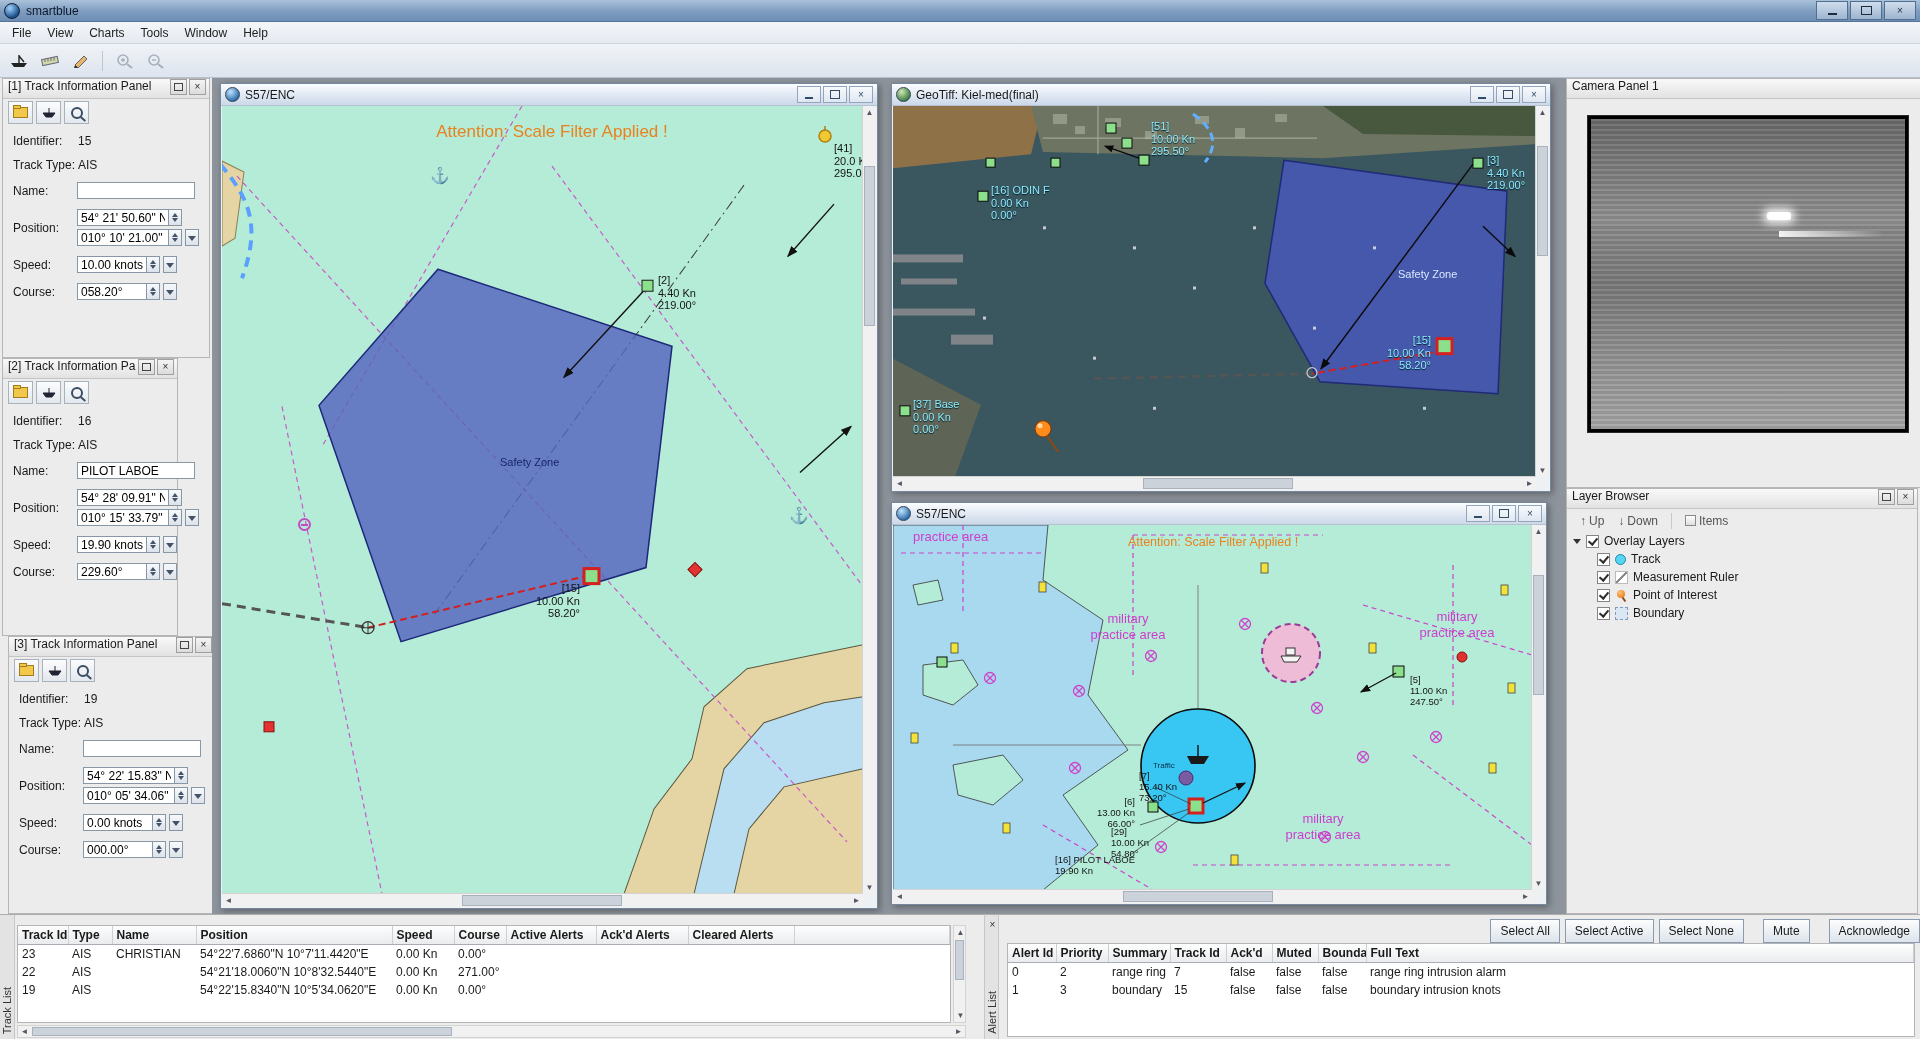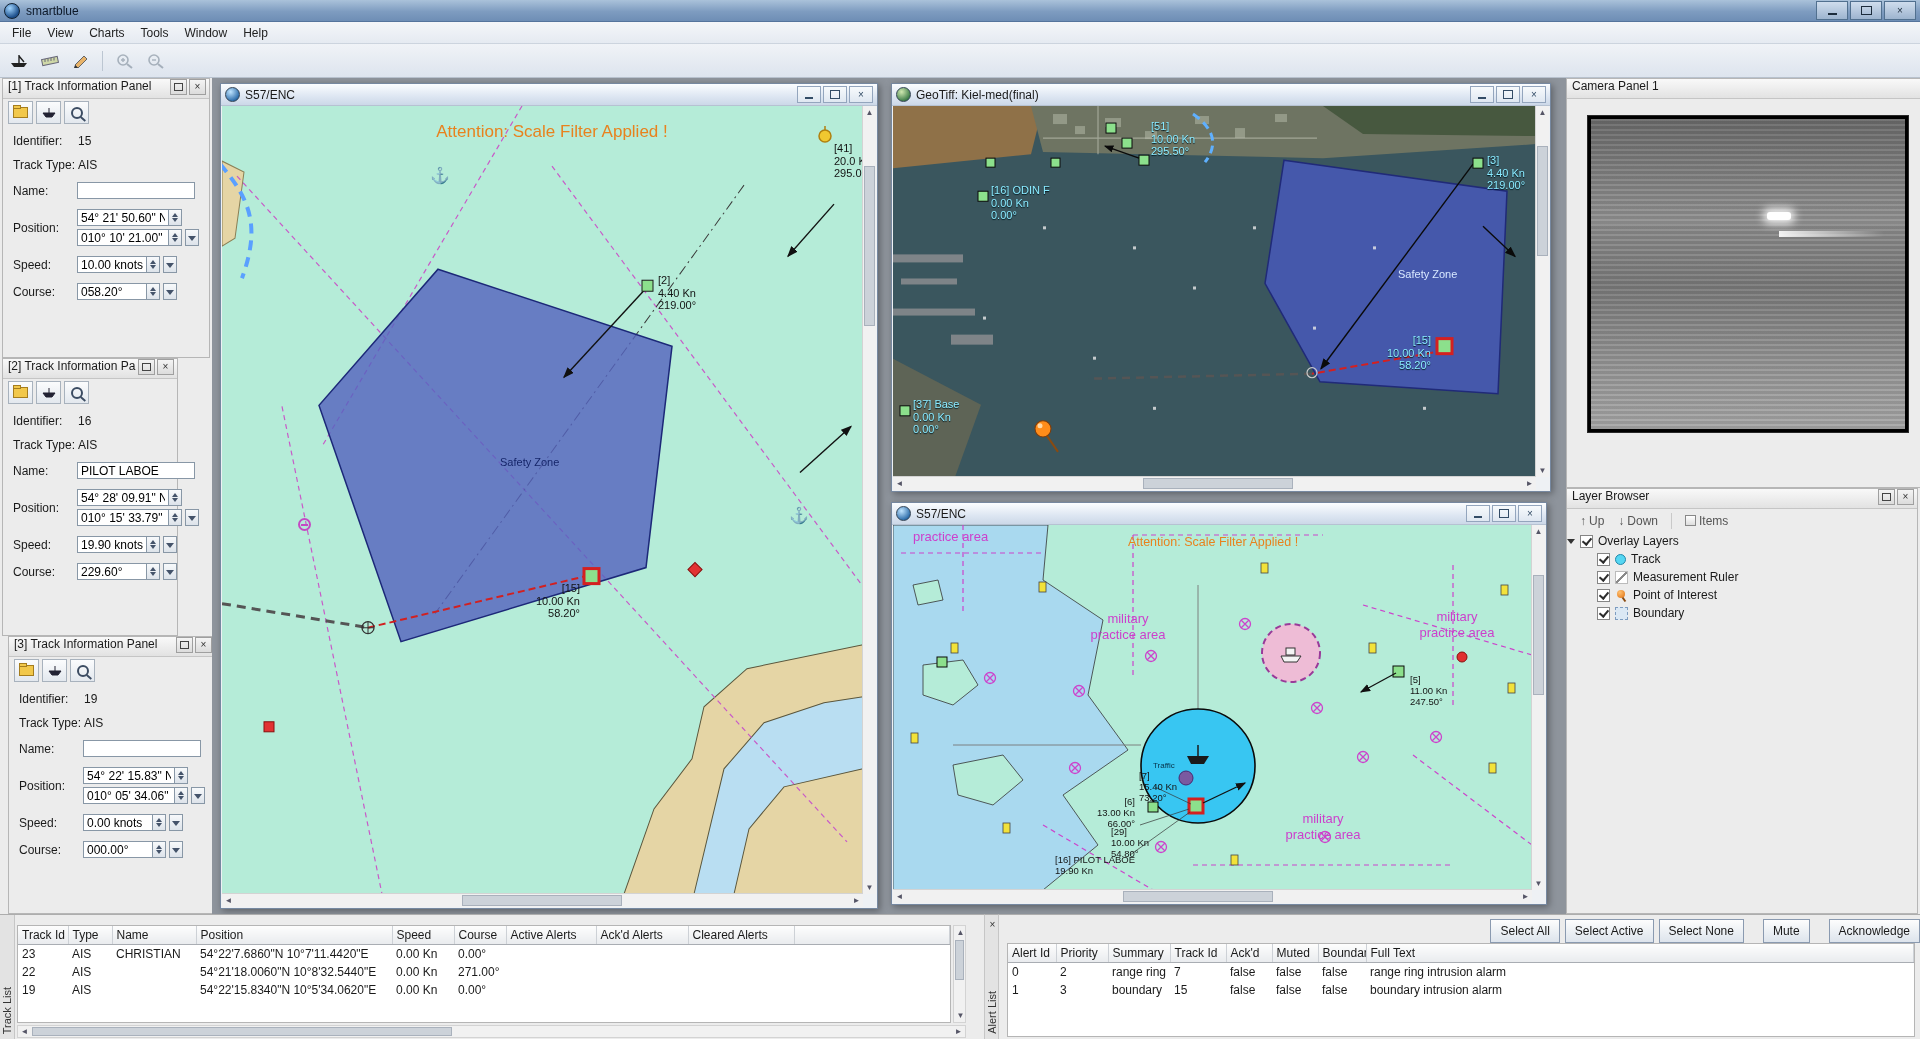--- a/index.html
+++ b/index.html
@@ -92,39 +92,39 @@
   .cam-sky{position:absolute;left:0;top:0;right:0;height:34%;background:linear-gradient(#6c6c6c,#949494)}
   .cam-sea{position:absolute;left:0;top:34%;right:0;bottom:0;
     background:linear-gradient(#8d8d8d,#7b7b7b 30%,#9b9b9b 75%,#a8a8a8)}
   .cam-streaks{position:absolute;inset:0;background:repeating-linear-gradient(180deg,rgba(255,255,255,.06) 0 2px,rgba(0,0,0,.09) 2px 5px)}
   .cam-boat{position:absolute;left:56%;top:30%;width:24px;height:8px;background:#fff;border-radius:3px;box-shadow:0 0 9px 4px rgba(255,255,255,.85)}
   .cam-wake{position:absolute;left:60%;top:36%;width:105px;height:6px;background:linear-gradient(90deg,rgba(255,255,255,.9),rgba(255,255,255,0))}
   .lb-toolbar{height:23px;display:flex;align-items:center;gap:4px;padding-left:8px;color:#555}
   .lb-tb-item{display:flex;align-items:center;gap:3px;padding:0 5px}
   .lb-sep{width:1px;height:16px;background:#c9c9c9;margin:0 4px}
   .i-items{width:11px;height:11px;border:1px solid #888;background:linear-gradient(#fff,#ddd);box-sizing:border-box}
-  .trow{display:flex;align-items:center;height:18px;gap:5px;padding-left:0}
+  .trow{display:flex;align-items:center;height:18px;gap:5px;padding-left:6px}
   .trow.child{padding-left:30px}
   .exp{width:0;height:0;border-left:4px solid transparent;border-right:4px solid transparent;border-top:5px solid #333;flex:none}
   .cb{width:13px;height:13px;border:1px solid #858585;background:#fff;position:relative;box-sizing:border-box;flex:none}
   .cb.on:after{content:'';position:absolute;left:3px;top:0px;width:4px;height:7px;border-right:2px solid #2c2c2c;border-bottom:2px solid #2c2c2c;transform:rotate(40deg)}
   .li-track{width:11px;height:11px;border-radius:50%;background:#55d6f2;border:1px solid #2288aa;box-sizing:border-box;flex:none}
   .li-ruler{width:13px;height:13px;background:linear-gradient(135deg,transparent 44%,#8a8a8a 44%,#8a8a8a 56%,transparent 56%),#fff;border:1px solid #bbb;box-sizing:border-box;flex:none}
   .li-poi{width:13px;height:13px;position:relative;flex:none}
   .li-poi:before{content:'';position:absolute;left:2px;top:1px;width:8px;height:8px;border-radius:50%;background:radial-gradient(circle at 35% 30%,#ffc070,#e07010)}
   .li-poi:after{content:'';position:absolute;left:8px;top:8px;width:2px;height:5px;background:#8a4a10;transform:rotate(-35deg)}
   .li-bound{width:13px;height:13px;background:#dbe8f4;border:1px dashed #7d9cc0;box-sizing:border-box;flex:none}
   
   .bpanel{position:absolute;background:#ececec;border-top:1px solid #adadad;box-sizing:border-box}
   .vtabstrip{position:absolute;top:0;bottom:0;width:15px;background:#e3e3e3;border-right:1px solid #c6c6c6;box-sizing:border-box}
   .vtabtext{position:absolute;bottom:5px;left:1px;writing-mode:vertical-rl;transform:rotate(180deg);font-size:11px;color:#333;white-space:nowrap}
   .xsmall{position:absolute;top:4px;left:2px;width:11px;height:11px;font-size:10px;line-height:11px;text-align:center;color:#333}
   table.grid{border-collapse:collapse;width:100%;table-layout:fixed;background:#fff}
   table.grid th{background:linear-gradient(#fdfdfd,#e9ebee);border-right:1px solid #cdd1d6;border-bottom:1px solid #a9adb3;
-    font-weight:normal;text-align:left;padding:1px 4px;height:16px;white-space:nowrap;overflow:hidden}
+    font-weight:bold;text-align:left;padding:1px 4px;height:16px;white-space:nowrap;overflow:hidden}
   table.grid td{padding:1px 4px;height:16px;white-space:nowrap;overflow:hidden}
   .btn{height:20px;border:1px solid #8a9ab0;background:linear-gradient(#fdfdfd,#dde4ec);font:12px "Liberation Sans",sans-serif;
     padding:1px 9px;display:inline-flex;align-items:center}
   .tablebox{position:absolute;background:#fff;border:1px solid #b5b5b5;overflow:hidden;box-sizing:border-box}
 </style>
 </head>
 <body>
 
 <div id="titlebar">
   <span class="appicon"></span>
@@ -988,18 +988,18 @@
             <td>range ring intrusion alarm</td>
         </tr>
         <tr>
           <td>1</td>
             <td>3</td>
             <td>boundary</td>
             <td>15</td>
             <td>false</td>
             <td>false</td>
             <td>false</td>
-            <td>boundary intrusion alarm</td>
+            <td>boundary intrusion knots</td>
         </tr>
       </tbody>
     </table>
   </div>
 </div>
 
 </body></html>

